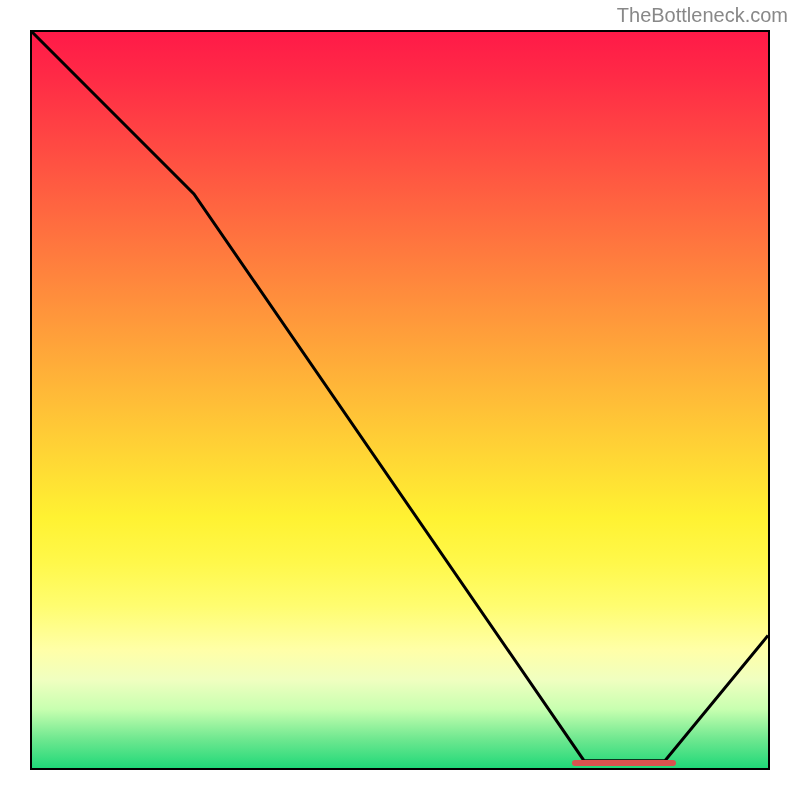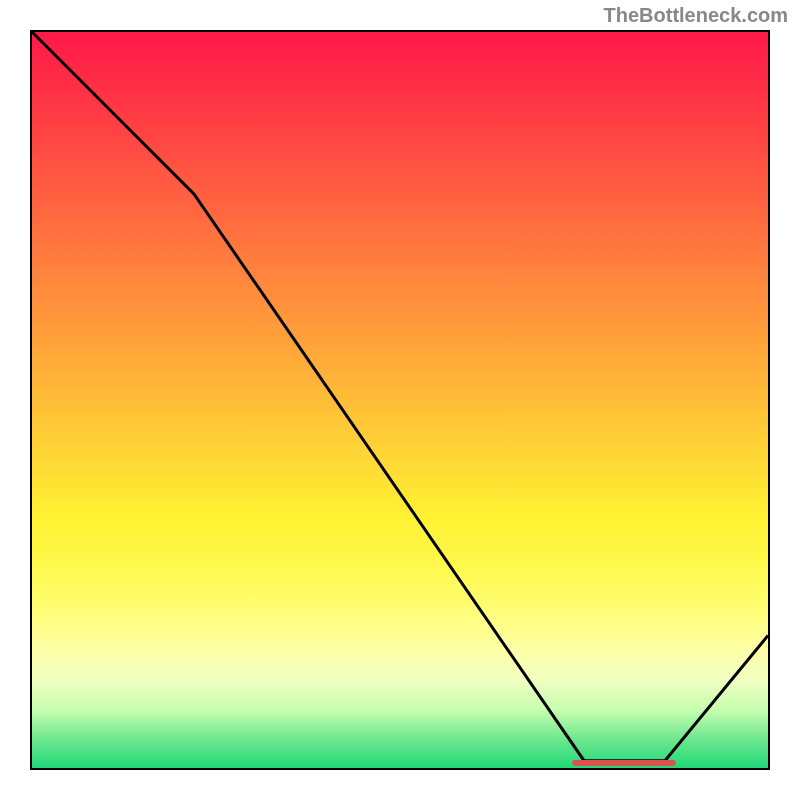--- a/index.html
+++ b/index.html
@@ -1,17 +1,17 @@
 <!DOCTYPE html>
 <html><head>
 <meta charset="utf-8">
 <style>
 *{margin:0;padding:0;box-sizing:border-box}
 body{width:800px;height:800px;background:#fff;position:relative;font-family:Arial,sans-serif}
-.attribution{position:absolute;top:4px;right:12px;font-size:20px;color:#888;font-weight:bold}
+.attribution{position:absolute;top:4px;right:12px;font-size:20px;color:#888;font-weight:normal}
 .chart-container{position:absolute;top:30px;left:30px;width:740px;height:740px;border:2px solid #000;overflow:hidden}
 .gradient-bg{position:absolute;top:0;left:0;width:100%;height:100%;
 background:linear-gradient(to bottom,
 #ff1a48 0%,
 #ff2a46 6%,
 #ff3e44 12%,
 #ff5242 18%,
 #ff6640 24%,
 #ff7a3e 30%,
 #ff8e3c 36%,

